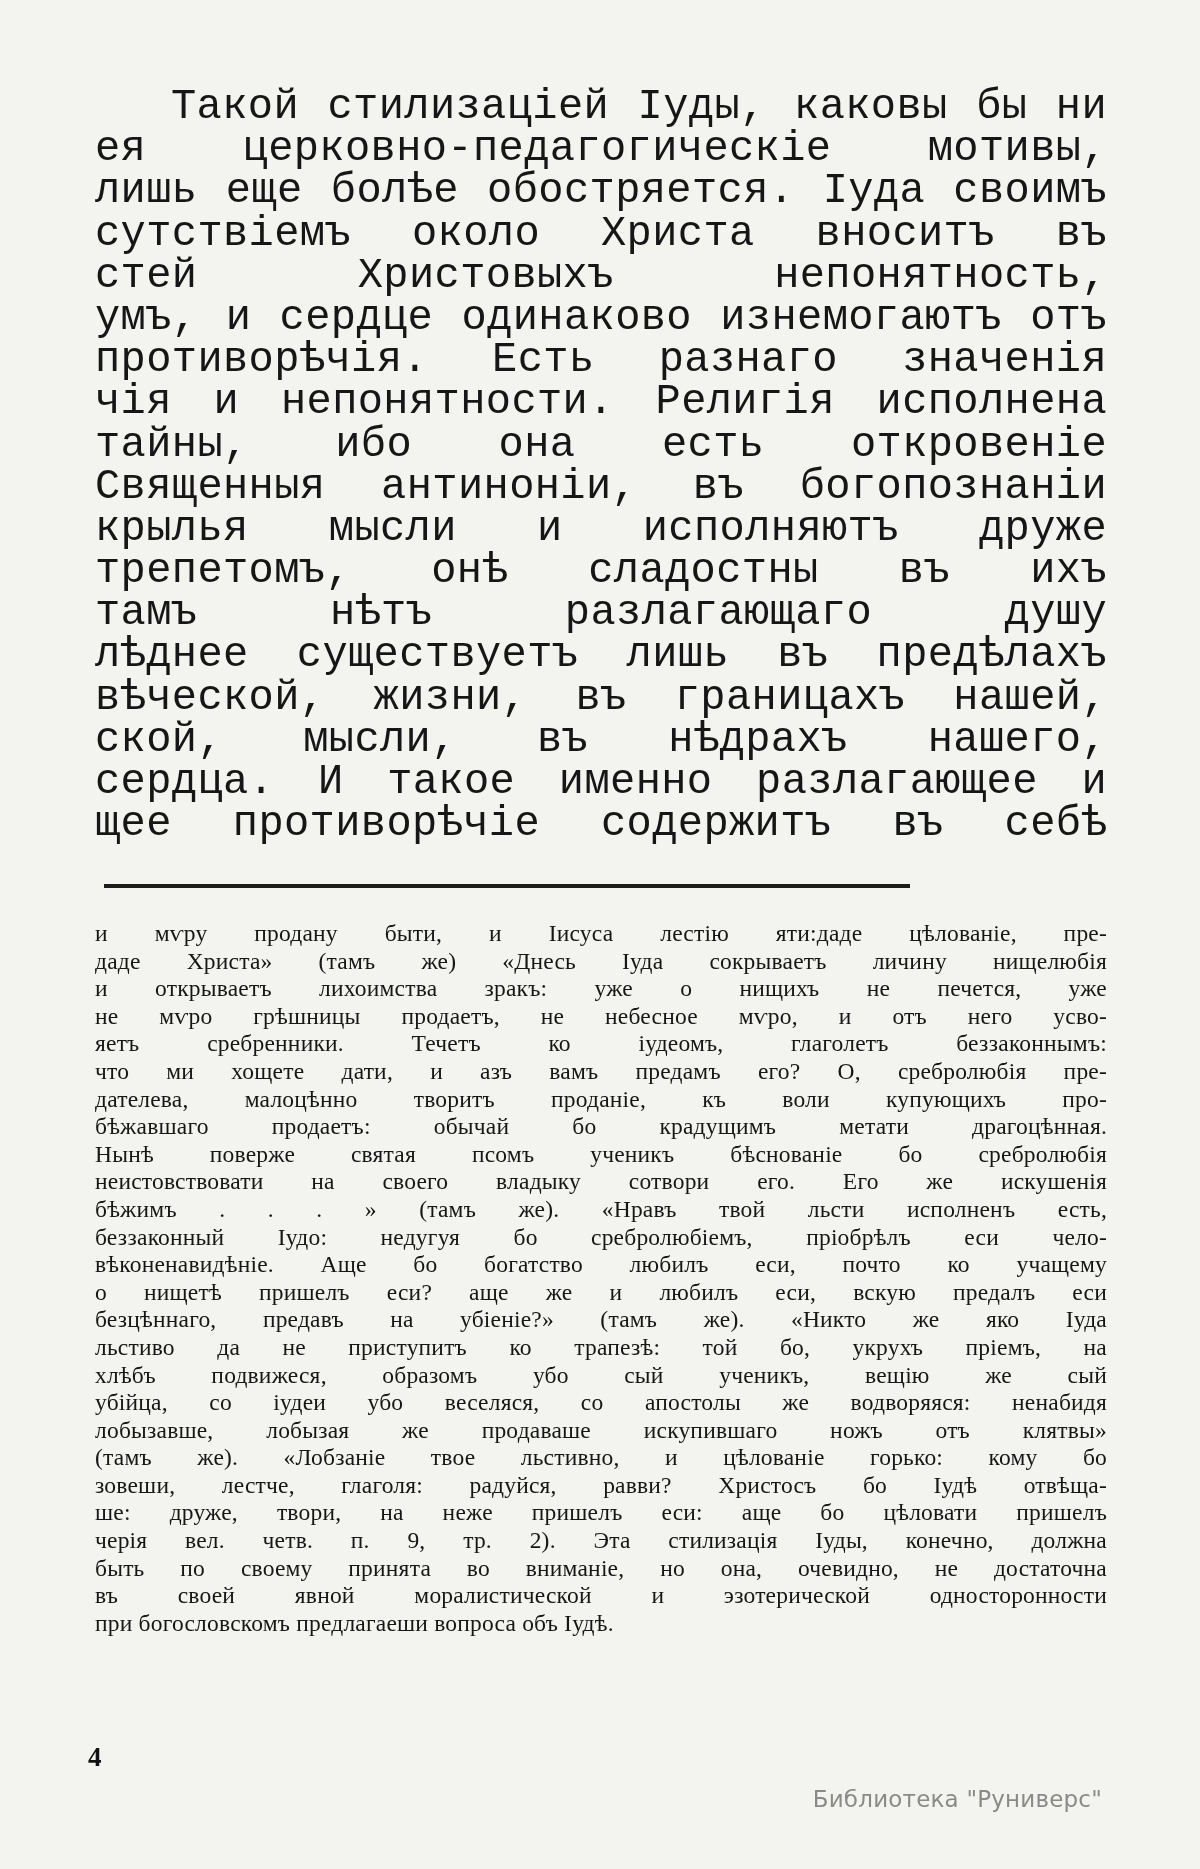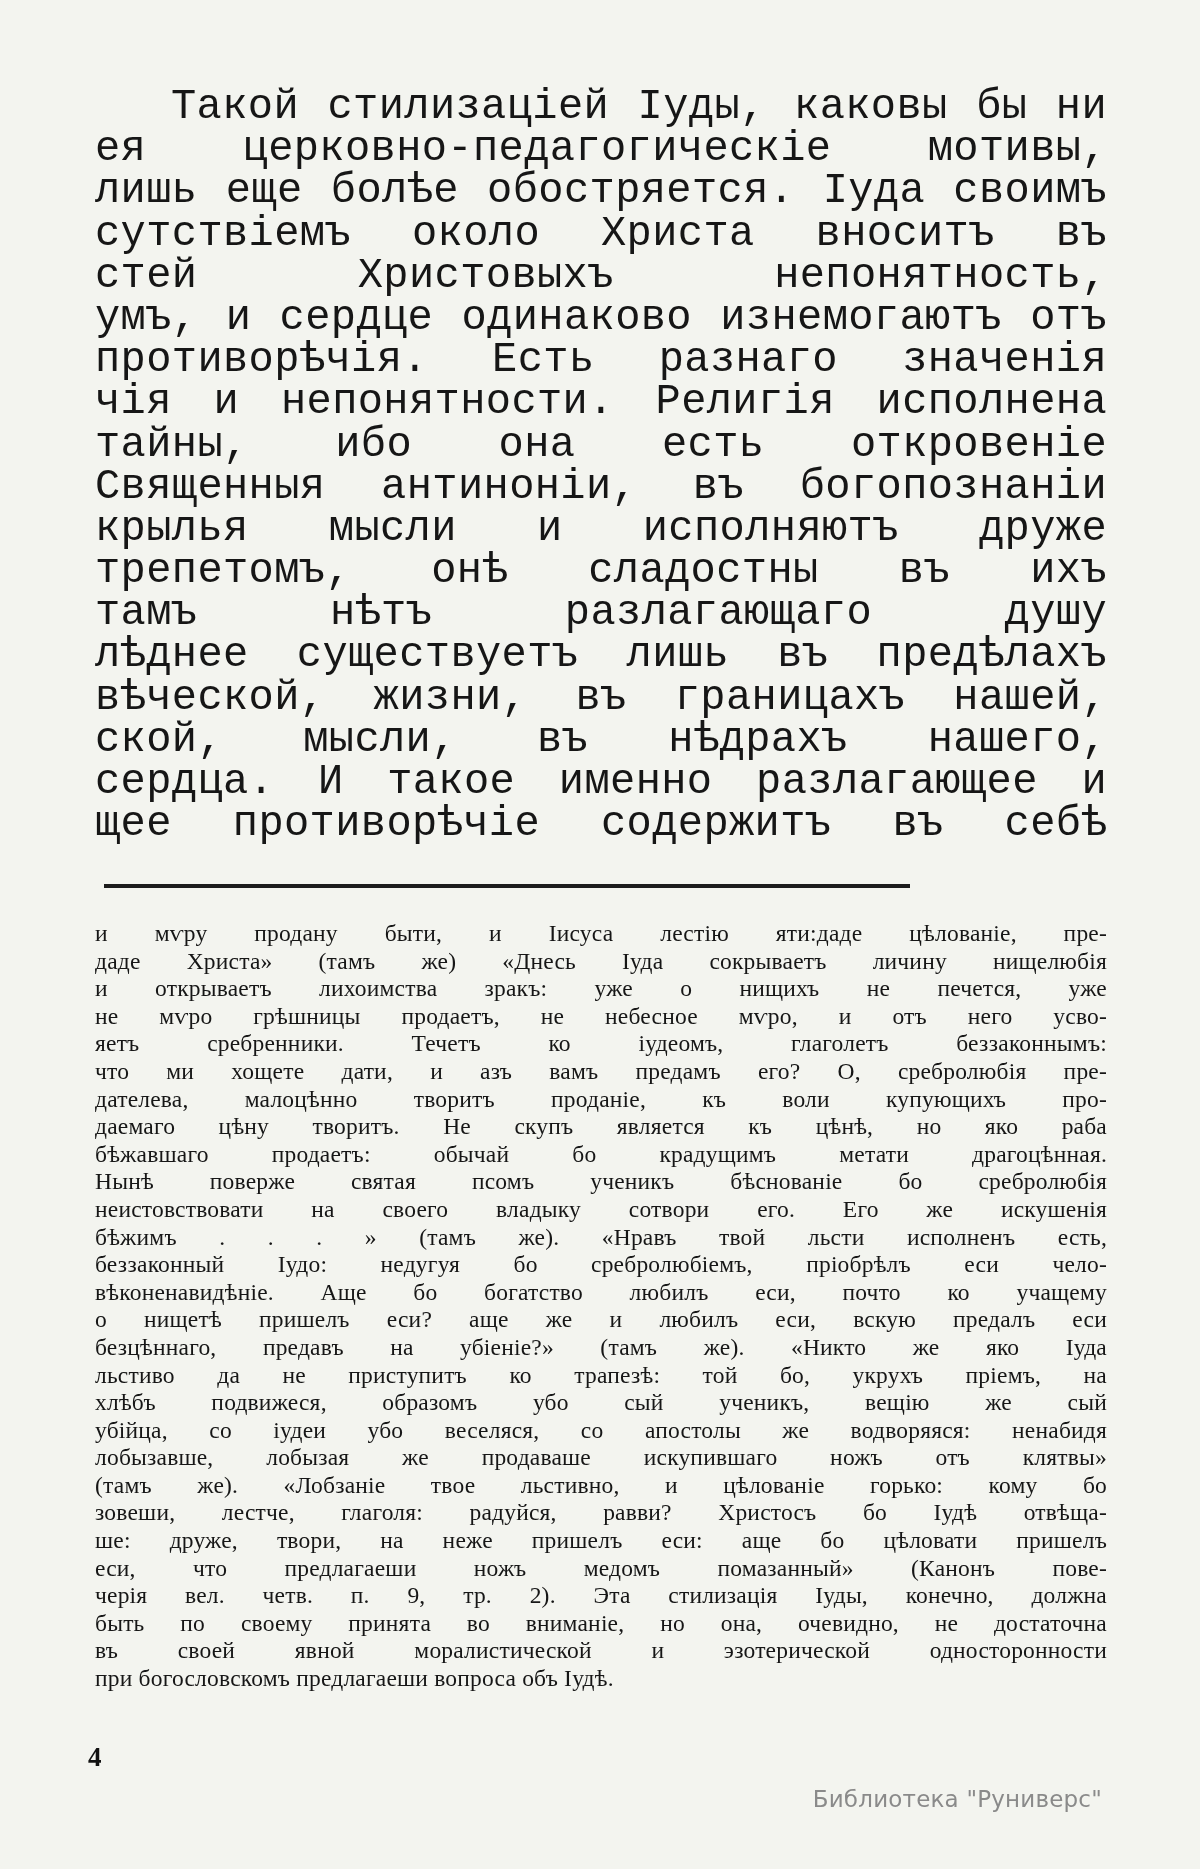--- a/index.html
+++ b/index.html
@@ -79,37 +79,35 @@
   <div class="rule"></div>
 
   <div class="footnote">
       <div class="line">и мѵру продану быти, и Іисуса лестію яти:даде цѣлованіе, пре-</div>
       <div class="line">даде Христа» (тамъ же) «Днесь Іуда сокрываетъ личину нищелюбія</div>
       <div class="line">и открываетъ лихоимства зракъ: уже о нищихъ не печется, уже</div>
       <div class="line">не мѵро грѣшницы продаетъ, не небесное мѵро, и отъ него усво-</div>
       <div class="line">яетъ сребренники. Течетъ ко іудеомъ, глаголетъ беззаконнымъ:</div>
       <div class="line">что ми хощете дати, и азъ вамъ предамъ его? О, сребролюбія пре-</div>
       <div class="line">дателева, малоцѣнно творитъ проданіе, къ воли купующихъ про-</div>
-      <div class="line">даемаго цѣну творитъ. Не скупъ является къ цѣнѣ, но яко раба</div>
       <div class="line">бѣжавшаго продаетъ: обычай бо крадущимъ метати драгоцѣнная.</div>
       <div class="line">Нынѣ поверже святая псомъ ученикъ бѣснованіе бо сребролюбія</div>
       <div class="line">неистовствовати на своего владыку сотвори его. Его же искушенія</div>
       <div class="line">бѣжимъ . . . » (тамъ же). «Нравъ твой льсти исполненъ есть,</div>
       <div class="line">беззаконный Іудо: недугуя бо сребролюбіемъ, пріобрѣлъ еси чело-</div>
       <div class="line">вѣконенавидѣніе. Аще бо богатство любилъ еси, почто ко учащему</div>
       <div class="line">о нищетѣ пришелъ еси? аще же и любилъ еси, вскую предалъ еси</div>
       <div class="line">безцѣннаго, предавъ на убіеніе?» (тамъ же). «Никто же яко Іуда</div>
       <div class="line">льстиво да не приступитъ ко трапезѣ: той бо, укрухъ пріемъ, на</div>
       <div class="line">хлѣбъ подвижеся, образомъ убо сый ученикъ, вещію же сый</div>
       <div class="line">убійца, со іудеи убо веселяся, со апостолы же водворяяся: ненабидя</div>
       <div class="line">лобызавше, лобызая же продаваше искупившаго ножъ отъ клятвы»</div>
       <div class="line">(тамъ же). «Лобзаніе твое льстивно, и цѣлованіе горько: кому бо</div>
       <div class="line">зовеши, лестче, глаголя: радуйся, равви? Христосъ бо Іудѣ отвѣща-</div>
       <div class="line">ше: друже, твори, на неже пришелъ еси: аще бо цѣловати пришелъ</div>
-      <div class="line">еси, что предлагаеши ножъ медомъ помазанный» (Канонъ пове-</div>
       <div class="line">черія вел. четв. п. 9, тр. 2). Эта стилизація Іуды, конечно,  должна</div>
       <div class="line">быть по своему принята во вниманіе, но она, очевидно, не достаточна</div>
       <div class="line">въ своей явной моралистической и эзотерической односторонности</div>
       <div class="line last-line">при богословскомъ предлагаеши вопроса объ Іудѣ.</div>
     </div>
 
   <div class="page-number">4</div>
 
   <div class="watermark">Библиотека "Руниверс"</div>
 

